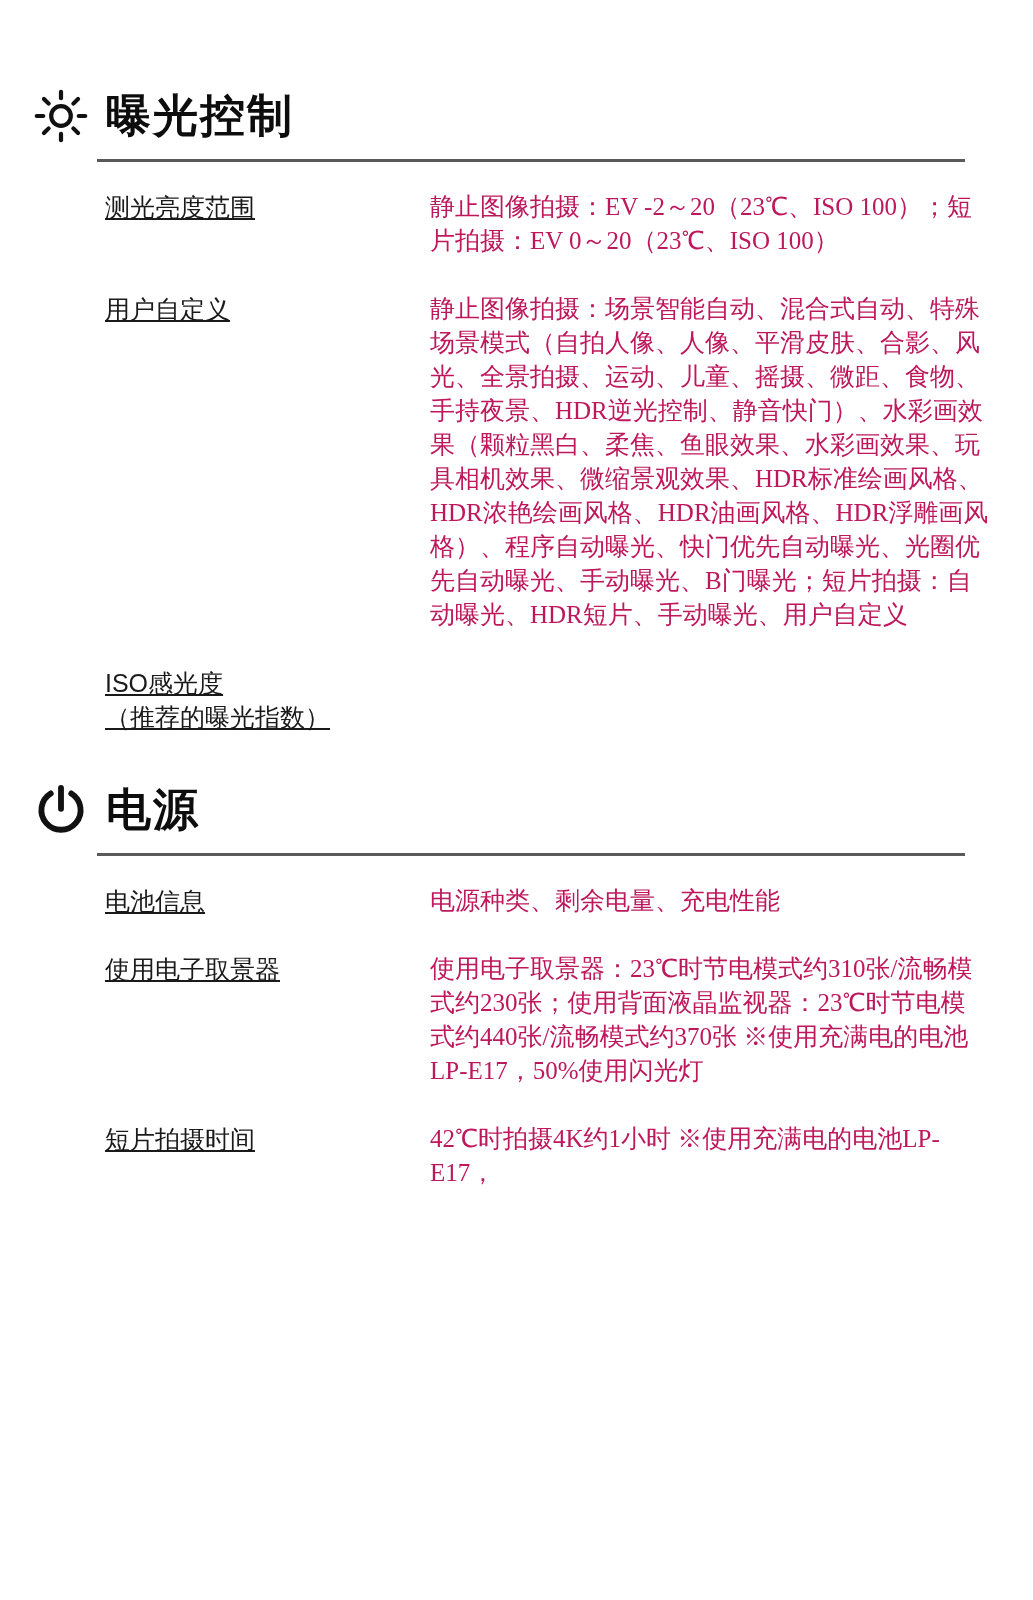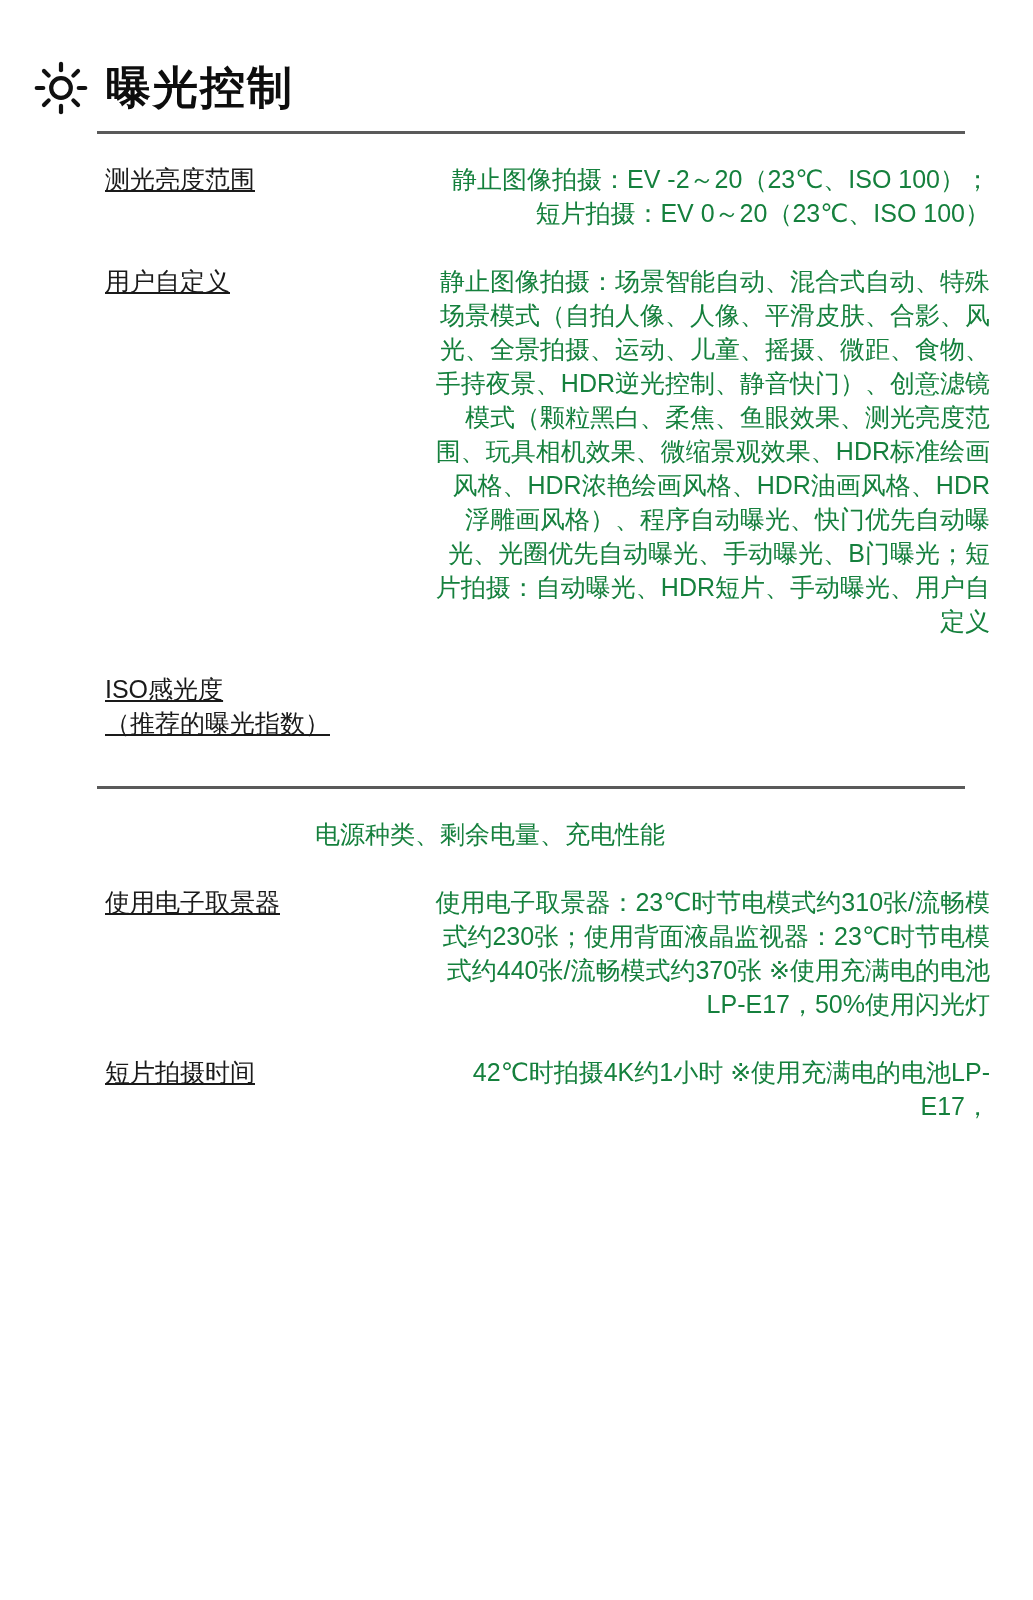--- a/index.html
+++ b/index.html
@@ -9,21 +9,21 @@
   }
   body {
     width: 1033px;
     height: 1600px;
     overflow: hidden;
     font-family: "Liberation Sans", "DejaVu Sans", sans-serif;
     color: #1a1a1a;
     -webkit-font-smoothing: antialiased;
   }
   .page {
-    padding-top: 58px;
+    padding-top: 86px;
   }
   .section { }
   .section + .section {
     margin-top: 46px;
   }
   .sec-header {
     display: flex;
     align-items: center;
     gap: 16px;
     padding-left: 32px;
@@ -66,22 +66,23 @@
     font-size: 25px;
     line-height: 34px;
     white-space: pre-line;
     color: #1a1a1a;
     text-decoration: underline;
   }
   .value {
     width: 560px;
     font-size: 25px;
     line-height: 34px;
-    color: #15803d;
-    text-align: right;
+    color: #be185d;
+    text-align: left;
+    font-family: Liberation Serif, serif;
   }
 </style>
 </head>
 <body>
 
 <div class="page">
 
   <section class="section">
     <div class="sec-header">
       <span class="sec-icon">
@@ -103,34 +104,44 @@
     </div>
     <div class="rule"></div>
 
     <div class="spec-table">
       <div class="row">
         <div class="label">测光亮度范围</div>
         <div class="value">静止图像拍摄：EV -2～20（23℃、ISO 100）；短片拍摄：EV 0～20（23℃、ISO 100）</div>
       </div>
       <div class="row">
         <div class="label">用户自定义</div>
-        <div class="value">静止图像拍摄：场景智能自动、混合式自动、特殊场景模式（自拍人像、人像、平滑皮肤、合影、风光、全景拍摄、运动、儿童、摇摄、微距、食物、手持夜景、HDR逆光控制、静音快门）、创意滤镜模式（颗粒黑白、柔焦、鱼眼效果、测光亮度范围、玩具相机效果、微缩景观效果、HDR标准绘画风格、HDR浓艳绘画风格、HDR油画风格、HDR浮雕画风格）、程序自动曝光、快门优先自动曝光、光圈优先自动曝光、手动曝光、B门曝光；短片拍摄：自动曝光、HDR短片、手动曝光、用户自定义</div>
+        <div class="value">静止图像拍摄：场景智能自动、混合式自动、特殊场景模式（自拍人像、人像、平滑皮肤、合影、风光、全景拍摄、运动、儿童、摇摄、微距、食物、手持夜景、HDR逆光控制、静音快门）、水彩画效果（颗粒黑白、柔焦、鱼眼效果、水彩画效果、玩具相机效果、微缩景观效果、HDR标准绘画风格、HDR浓艳绘画风格、HDR油画风格、HDR浮雕画风格）、程序自动曝光、快门优先自动曝光、光圈优先自动曝光、手动曝光、B门曝光；短片拍摄：自动曝光、HDR短片、手动曝光、用户自定义</div>
       </div>
       <div class="row">
         <div class="label">ISO感光度
 （推荐的曝光指数）</div>
       </div>
     </div>
   </section>
 
   <section class="section">
+    <div class="sec-header">
+      <span class="sec-icon">
+        <svg viewBox="0 0 24 24" width="56" height="56" aria-hidden="true">
+          <path d="M12 2.5 v 9" stroke="#111" stroke-width="2.5" fill="none" stroke-linecap="round"></path>
+          <path d="M7.6 4.9 a 8.4 8.4 0 1 0 8.8 0" stroke="#111" stroke-width="2.5" fill="none" stroke-linecap="round"></path>
+        </svg>
+      </span>
+      <h2 class="sec-title">电源</h2>
+    </div>
     <div class="rule"></div>
 
     <div class="spec-table">
       <div class="row">
+        <div class="label">电池信息</div>
         <div class="value">电源种类、剩余电量、充电性能</div>
       </div>
       <div class="row">
         <div class="label">使用电子取景器</div>
         <div class="value">使用电子取景器：23℃时节电模式约310张/流畅模式约230张；使用背面液晶监视器：23℃时节电模式约440张/流畅模式约370张 ※使用充满电的电池LP-E17，50%使用闪光灯</div>
       </div>
       <div class="row">
         <div class="label">短片拍摄时间</div>
         <div class="value">42℃时拍摄4K约1小时 ※使用充满电的电池LP-E17，</div>
       </div>

